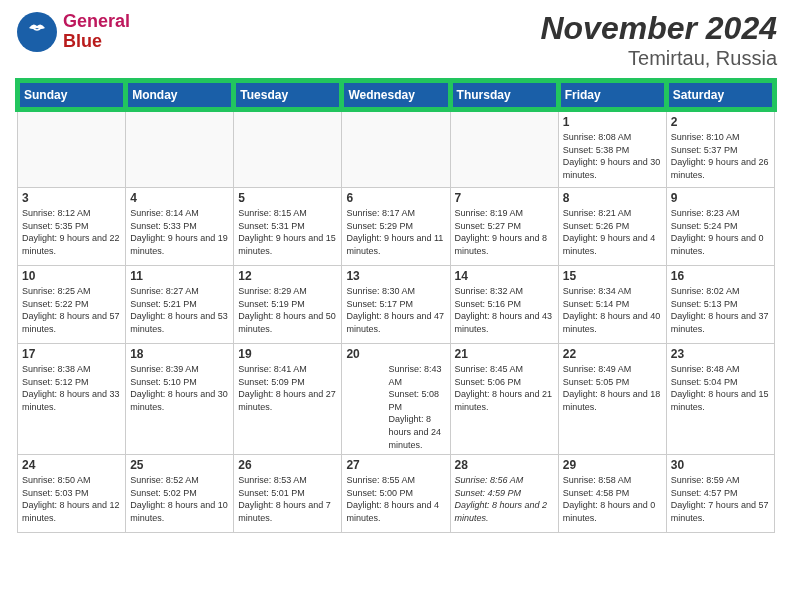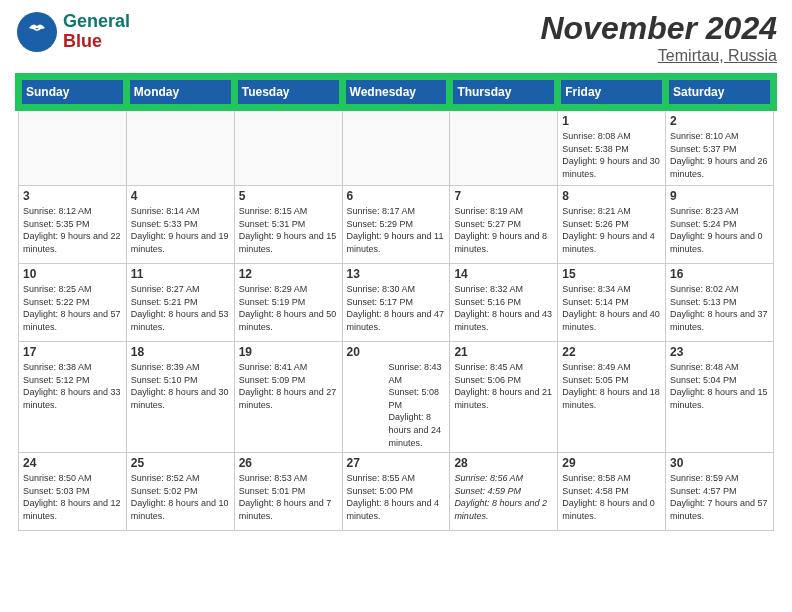--- a/index.html
+++ b/index.html
@@ -24,37 +24,36 @@
     .title-block {
       text-align: right;
     }
     .month-title {
       font-size: 32px;
       font-weight: bold;
       color: #333;
       font-style: italic;
     }
     .location {
-      font-size: 16px;
+      font-size: 20px;
       color: #555;
-      text-decoration: underline;
     }
     .calendar {
       width: 100%;
       border-collapse: collapse;
       table-layout: fixed;
     }
     .calendar th {
       background-color: #1a5fa8;
       color: #fff;
       font-size: 12px;
       font-weight: bold;
       padding: 5px 4px;
       text-align: left;
-      border: 7px solid #22c55e;
+      border: 5px solid #22c55e;
     }
     .calendar td {
       vertical-align: top;
       border: 1px solid #ccc;
       padding: 3px 4px;
       font-size: 9.5px;
       color: #333;
       height: 78px;
       background: #fff;
     }
@@ -86,21 +85,21 @@
     <div class="logo-wrapper">
       <svg width="44" height="44" viewBox="0 0 44 44">
 
         <circle cx="22" cy="22" r="20" fill="#1a5fa8"></circle>
 
         <path d="M14 18 Q18 12 22 16 Q26 12 30 18 Q26 20 22 18 Q18 20 14 18Z" fill="white"></path>
         <path d="M18 18 Q22 22 26 18" fill="none" stroke="white" stroke-width="1.5"></path>
       </svg>
       <div>
         <div style="font-size:18px; font-weight:bold; line-height:1.1;">
-          <span style="color:#0f766e;text-align:center;">General</span>
+          <span style="color:#be185d;text-align:center;">General</span>
         </div>
         <div style="font-size:18px; font-weight:bold; color:#b91c1c; line-height:1.1;">Blue</div>
       </div>
     </div>
     <div class="title-block">
       <div class="month-title">November 2024</div>
       <div class="location">Temirtau, Russia</div>
     </div>
   </div>
 

